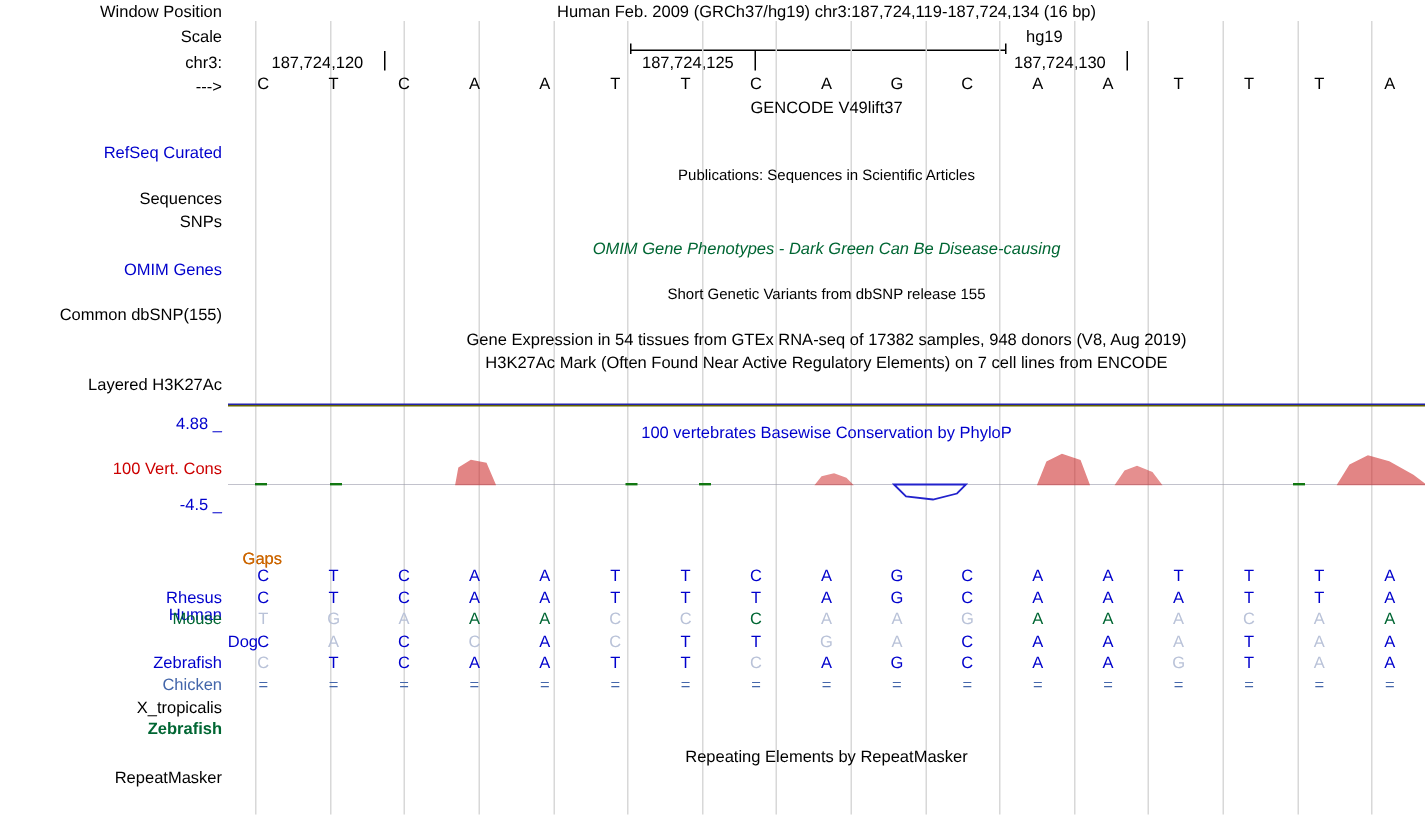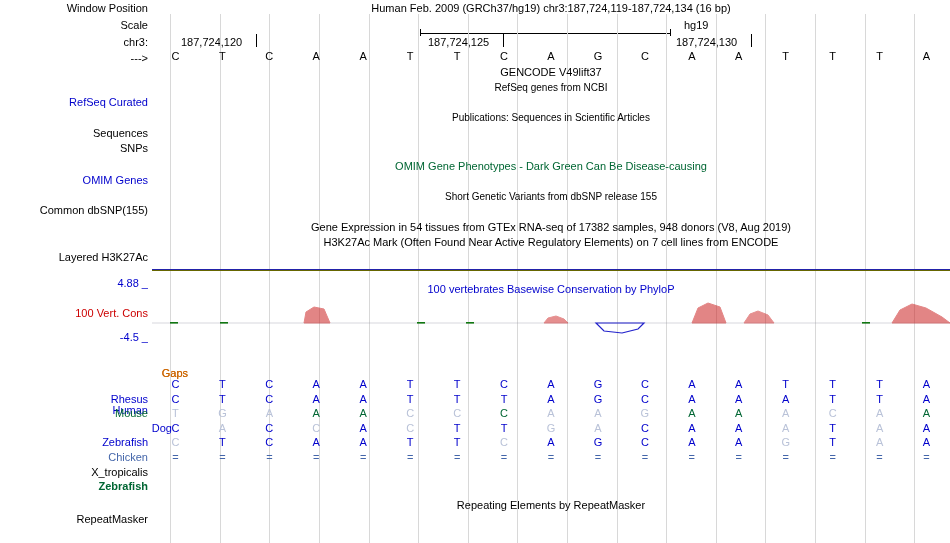--- a/index.html
+++ b/index.html
@@ -23,21 +23,21 @@
   .leftpanel{position:absolute;left:0;top:0;width:152px;height:543px;background:#fff;}
   .divider{position:absolute;left:152px;top:0;width:1px;height:543px;background:#ffffff;}
   .baseline{position:absolute;background:#666600;height:1px;}
   .blueline{position:absolute;background:#2222aa;height:1px;}
   .tick{position:absolute;width:1px;background:#000;}
   .seqchar{position:absolute;text-align:center;width:14px;font-size:11px;}
   .scalebar{position:absolute;height:1px;background:#000;}
   .scalebar-end{position:absolute;width:1px;height:7px;background:#000;}
   .hg19lbl{position:absolute;font-size:11px;}
   .smalltxt{font-size:11px;}
-  .greentxt{color:#006633;}
+  .greentxt{color:#006633;font-style:italic;}
 </style>
 </head>
 <body>
 
 <div id="stage">
 
   <div class="abs center-title" style="left:152px;top:2px;width:798px;">Human Feb. 2009 (GRCh37/hg19)   chr3:187,724,119-187,724,134 (16 bp)</div>
 
   <div class="abs lbl" style="left:0;top:2px;width:148px;">Window Position</div>
   <div class="abs lbl" style="left:0;top:19px;width:148px;">Scale</div>
@@ -121,21 +121,20 @@
       <div class="seqchar" style="left: 637.882px; top: 50px;">C</div>
       <div class="seqchar" style="left: 684.824px; top: 50px;">A</div>
       <div class="seqchar" style="left: 731.765px; top: 50px;">A</div>
       <div class="seqchar" style="left: 778.706px; top: 50px;">T</div>
       <div class="seqchar" style="left: 825.647px; top: 50px;">T</div>
       <div class="seqchar" style="left: 872.588px; top: 50px;">T</div>
       <div class="seqchar" style="left: 919.529px; top: 50px;">A</div>
     </div>
 
   <div class="abs center-title" style="left:152px;top:66px;width:798px;">GENCODE V49lift37</div>
-  <div class="abs center-title" style="left:152px;top:82px;width:798px;font-size:10px;">RefSeq genes from NCBI</div>
   <div class="abs center-title" style="left:152px;top:112px;width:798px;font-size:10px;">Publications: Sequences in Scientific Articles</div>
   <div class="abs center-title greentxt" style="left:152px;top:160px;width:798px;">OMIM Gene Phenotypes - Dark Green Can Be Disease-causing</div>
   <div class="abs center-title" style="left:152px;top:191px;width:798px;font-size:10px;">Short Genetic Variants from dbSNP release 155</div>
   <div class="abs center-title" style="left:152px;top:221px;width:798px;">Gene Expression in 54 tissues from GTEx RNA-seq of 17382 samples, 948 donors (V8, Aug 2019)</div>
   <div class="abs center-title" style="left:152px;top:236px;width:798px;">H3K27Ac Mark (Often Found Near Active Regulatory Elements) on 7 cell lines from ENCODE</div>
   <div class="abs center-title lbl-blue" style="left:152px;top:283px;width:798px;">100 vertebrates Basewise Conservation by PhyloP</div>
   <div class="abs center-title" style="left:152px;top:499px;width:798px;">Repeating Elements by RepeatMasker</div>
 
   <div class="baseline" style="left:152px;top:270px;width:798px;"></div>
 

